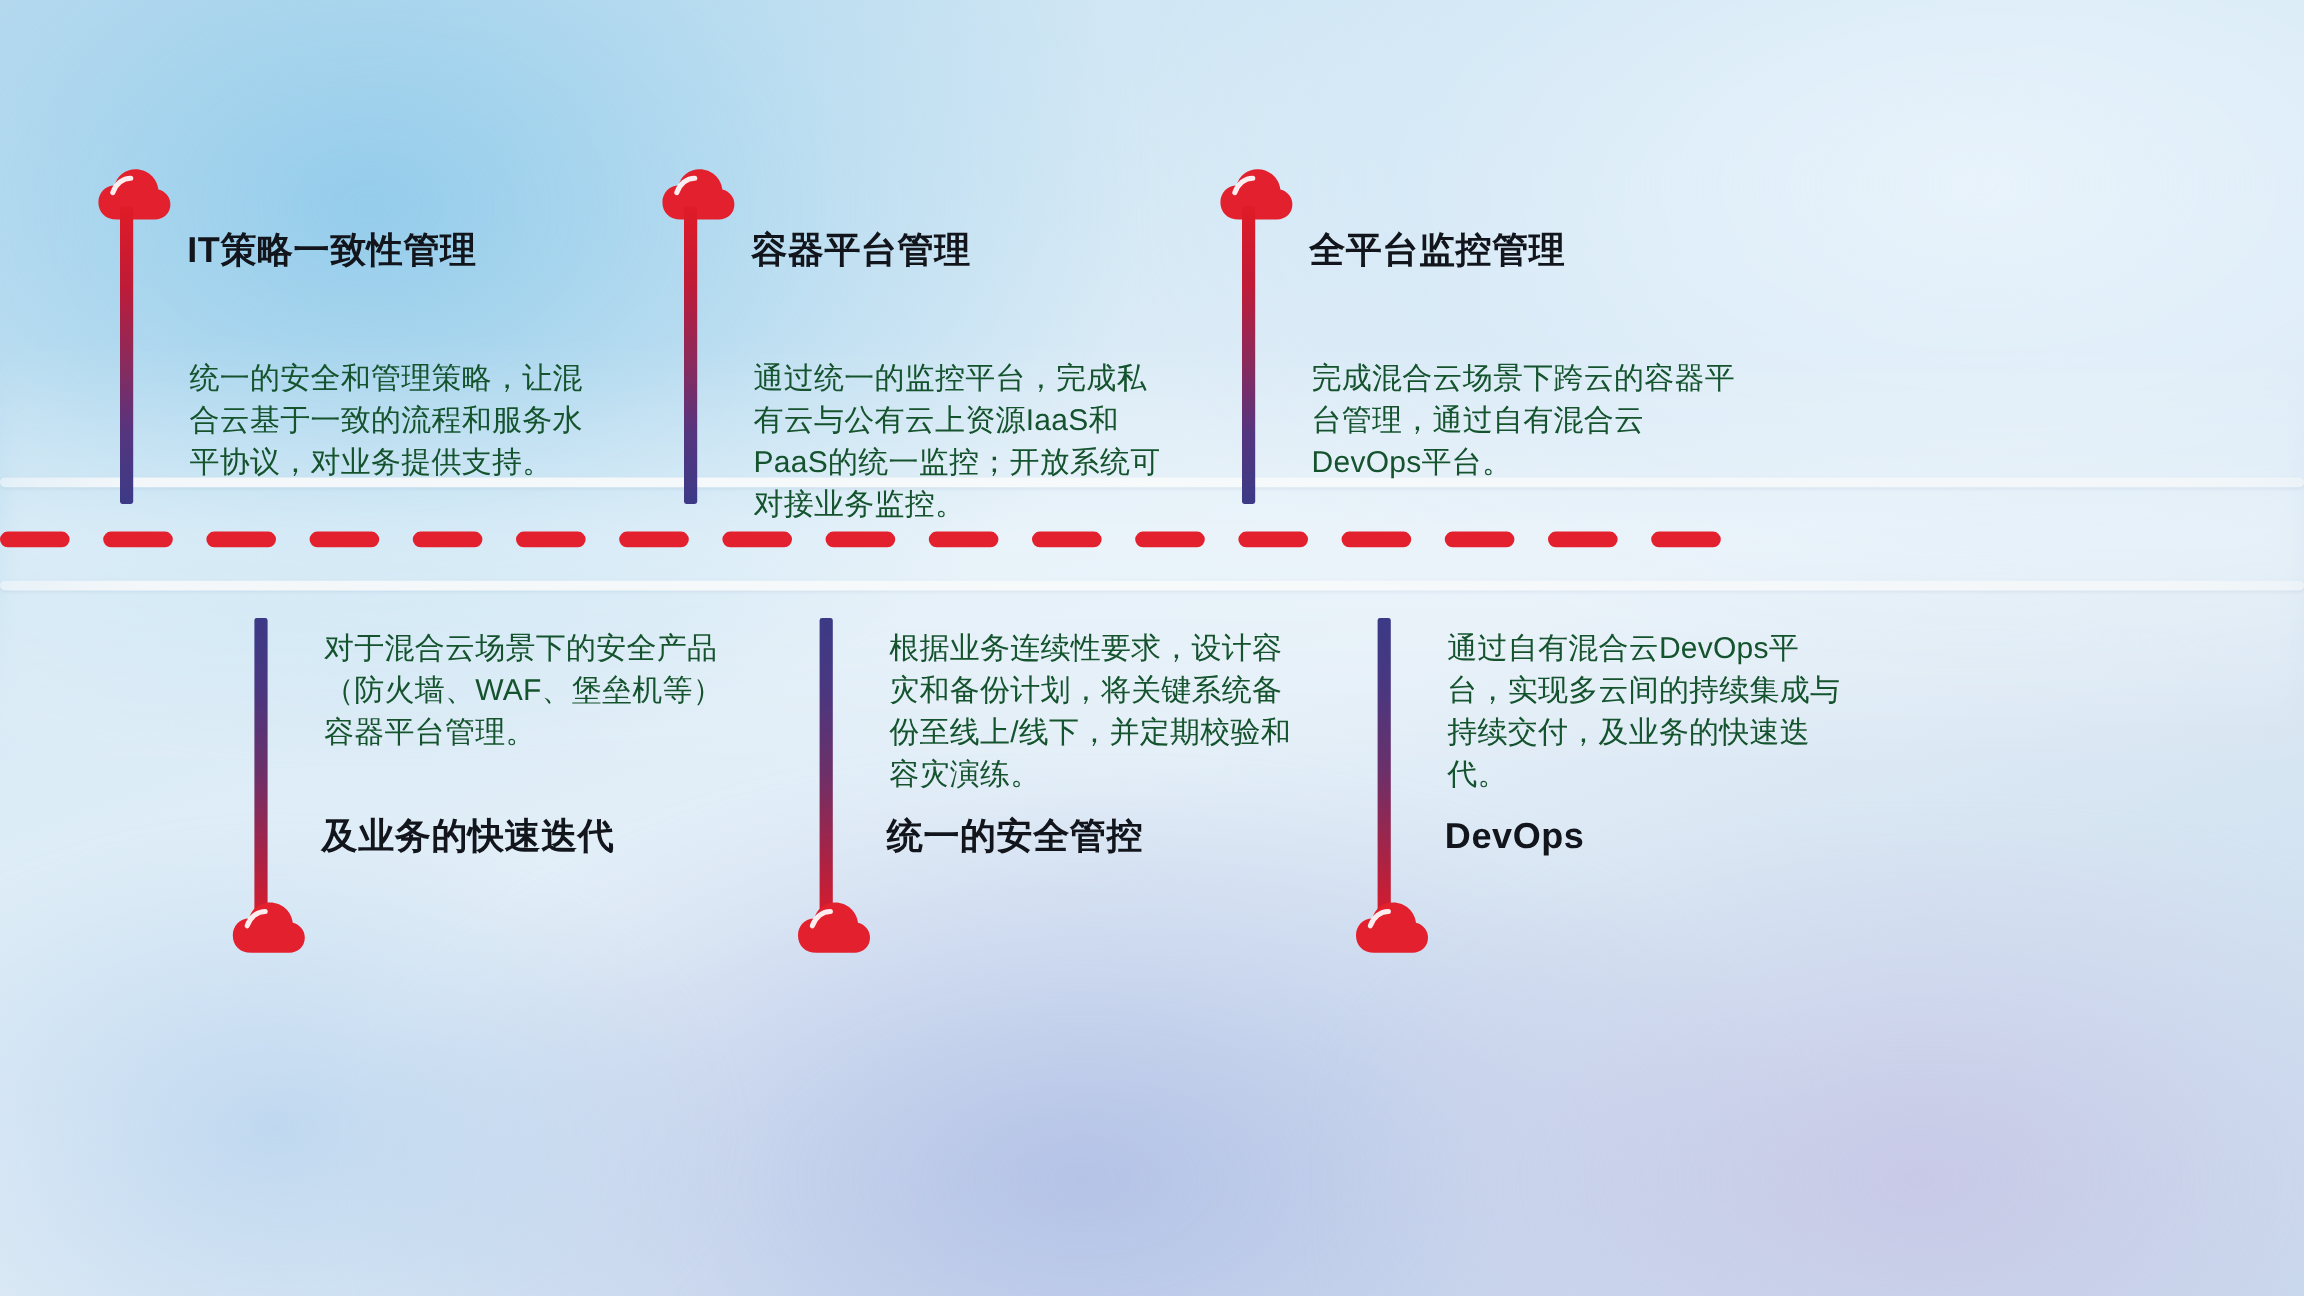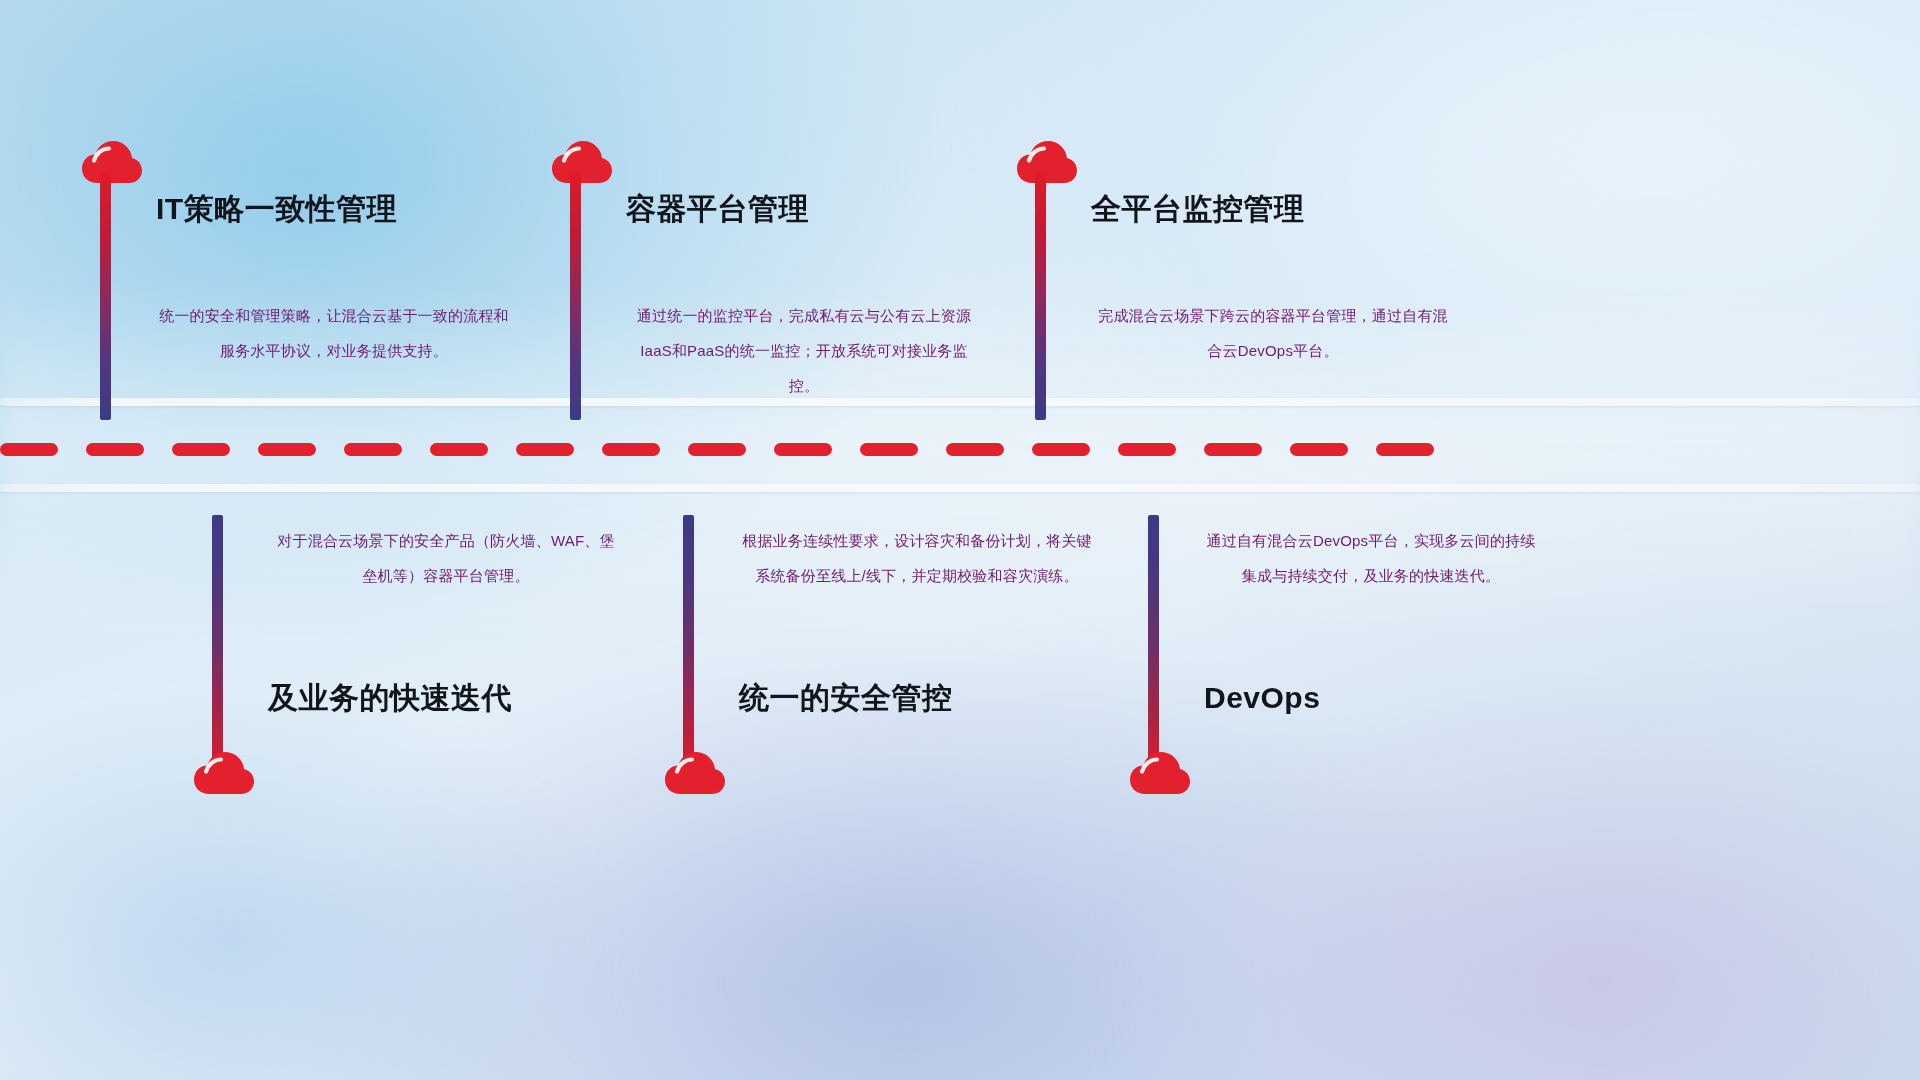--- a/index.html
+++ b/index.html
@@ -1,21 +1,21 @@
 <!DOCTYPE html>
 <html><head>
 <meta charset="utf-8">
 <style>
   html,body{margin:0;padding:0;}
   body{
     width:1920px;height:1080px;overflow:hidden;
     font-family:"Liberation Sans","DejaVu Sans",sans-serif;
     position:relative;background:#cfe4f2;
   }
-  #stage{position:absolute;inset:0;overflow:hidden;text-align:center;}
+  #stage{position:absolute;inset:0;overflow:hidden;}
 
   
   .bg-base{position:absolute;inset:0;
     background:linear-gradient(160deg,#bfdcef 0%,#cfe6f4 18%,#dcecf7 38%,#e4eff8 55%,#d8e6f3 72%,#c9dcee 100%);}
   .bg-glow-a{position:absolute;left:-6%;top:-12%;width:55%;height:70%;
     background:radial-gradient(ellipse at 40% 40%,rgba(138,200,233,.85) 0%,rgba(170,214,238,.45) 45%,rgba(190,222,242,0) 72%);
     filter:blur(8px);}
   .bg-glow-b{position:absolute;right:-10%;top:-15%;width:60%;height:65%;
     background:radial-gradient(ellipse at 60% 45%,rgba(232,243,251,.95) 0%,rgba(214,233,247,.5) 50%,rgba(205,228,245,0) 76%);
     filter:blur(10px);}
@@ -49,22 +49,22 @@
   .card-top .bar{top:32px;height:248px;
     background:linear-gradient(180deg,#e01b26 0%,#c01b37 26%,#8b2a5c 52%,#55357f 76%,#3c3a86 100%);}
   .card-bottom .bar{top:0;height:248px;
     background:linear-gradient(180deg,#3c3a86 0%,#4a3780 24%,#6c3069 52%,#a82345 80%,#d81b2c 100%);}
 
   .cloud{position:absolute;width:62px;height:44px;}
   .cloud svg{width:100%;height:100%;display:block;}
 
   .title{position:absolute;font-weight:700;color:#12161c;letter-spacing:.5px;
     font-size:30px;line-height:1;white-space:nowrap;}
-  .desc{position:absolute;width:352px;font-size:15px;line-height:35px;
-    color:#701a75;letter-spacing:.2px;}
+  .desc{position:absolute;width:352px;font-size:25px;line-height:35px;
+    color:#14532d;letter-spacing:.2px;}
 
   
   .card-top .bar{left:0;}
   .card-top .cloud{left:-19px;top:0;}
   .card-top .title{left:56px;top:54px;}
   .card-top .desc{left:58px;top:158px;}
 
   
   .card-bottom .bar{left:0;}
   .card-bottom .cloud{left:-19px;top:236px;}

